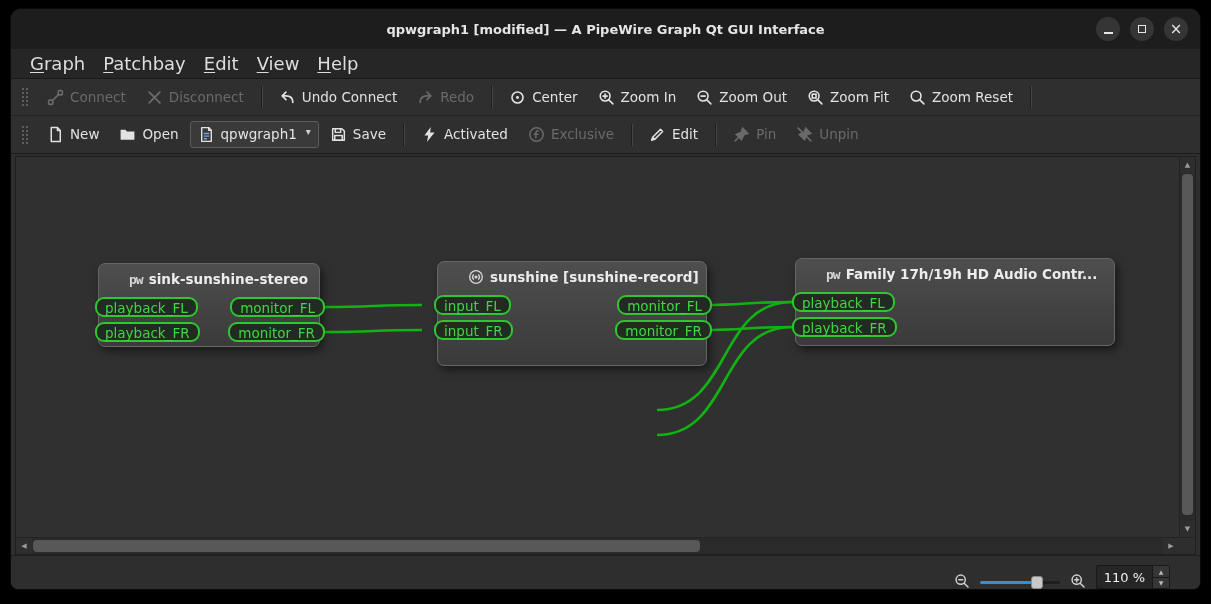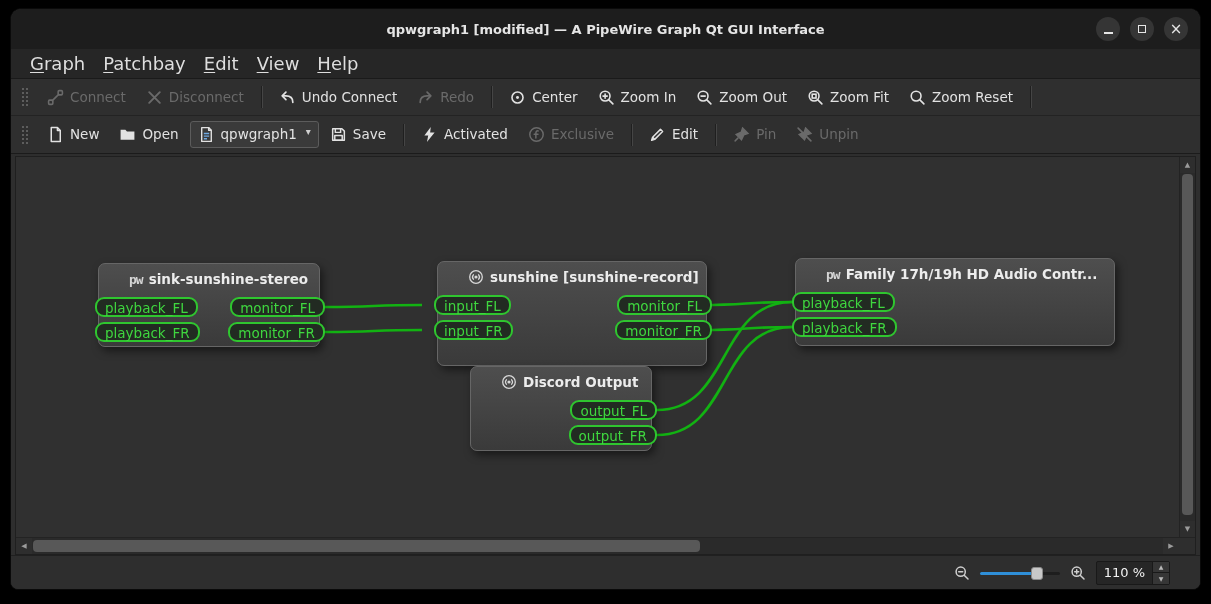--- a/index.html
+++ b/index.html
@@ -80,21 +80,21 @@
   .vtrack { flex:1; position:relative; }
   .vthumb { position:absolute; left:2px; right:2px; top:1px; bottom:6px;
             background:#585858; border-radius:4px; cursor:pointer; }
   .htrack { flex:1; position:relative; }
   .hthumb { position:absolute; top:2px; bottom:2px; left:1px; width:59%;
             background:#585858; border-radius:4px; cursor:pointer; }
   .corner { flex:0 0 16px; background:#2e2e2e; }
 
   
   .statusbar { flex:0 0 34px; background:#2e2e2e; border-top:1px solid #202020;
-               display:flex; align-items:center; justify-content:flex-end;
+               display:flex; align-items:flex-end; justify-content:flex-end;
                gap:10px; padding:0 30px 0 12px; }
   .sic { width:16px; height:16px; color:#cfcfcf; }
   .slider { width:80px; height:14px; position:relative; cursor:pointer; }
   .slider .track { position:absolute; top:6px; left:0; right:0; height:3px;
                    background:#1e1e1e; border-radius:2px; }
   .slider .fill { position:absolute; top:6px; left:0; width:72%; height:3px;
                   background:var(--slider-accent,#2f8fd8); border-radius:2px; }
   .slider .handle { position:absolute; top:1px; left:calc(72% - 6px); width:12px; height:13px;
                     background:#c8c8c8; border:1px solid #8a8a8a; border-radius:3px; }
   .spin { display:flex; align-items:stretch; height:24px; background:#262626;
@@ -310,32 +310,20 @@
                 <path d="M5.4 5.8 a3.4 3.4 0 0 0 0 4.4 M10.6 5.8 a3.4 3.4 0 0 1 0 4.4"></path>
               </svg>
             <span>sunshine [sunshine-record]</span>
           </div>
           <span class="prt pin-l r1">input_FL</span>
           <span class="prt pin-l r2">input_FR</span>
           <span class="prt pin-r r1">monitor_FL</span>
           <span class="prt pin-r r2">monitor_FR</span>
         </div>
 
-        <div class="node n-dis">
-          <div class="nhead">
-            <svg class="aico" viewBox="0 0 16 16" fill="none" stroke="#d8d8d8" stroke-width="1.3" stroke-linecap="round">
-                <circle cx="8" cy="8" r="6.3"></circle>
-                <circle cx="8" cy="8" r="1.6" fill="#d8d8d8" stroke="none"></circle>
-                <path d="M5.4 5.8 a3.4 3.4 0 0 0 0 4.4 M10.6 5.8 a3.4 3.4 0 0 1 0 4.4"></path>
-              </svg>
-            <span>Discord Output</span>
-          </div>
-          <span class="prt pin-r r1">output_FL</span>
-          <span class="prt pin-r r2">output_FR</span>
-        </div>
 
         <div class="node n-fam">
           <div class="nhead">
             <span class="pwb">pw</span>
             <span>Family 17h/19h HD Audio Contr...</span>
           </div>
           <span class="prt pin-l r1">playback_FL</span>
           <span class="prt pin-l r2">playback_FR</span>
         </div>
       </div>

